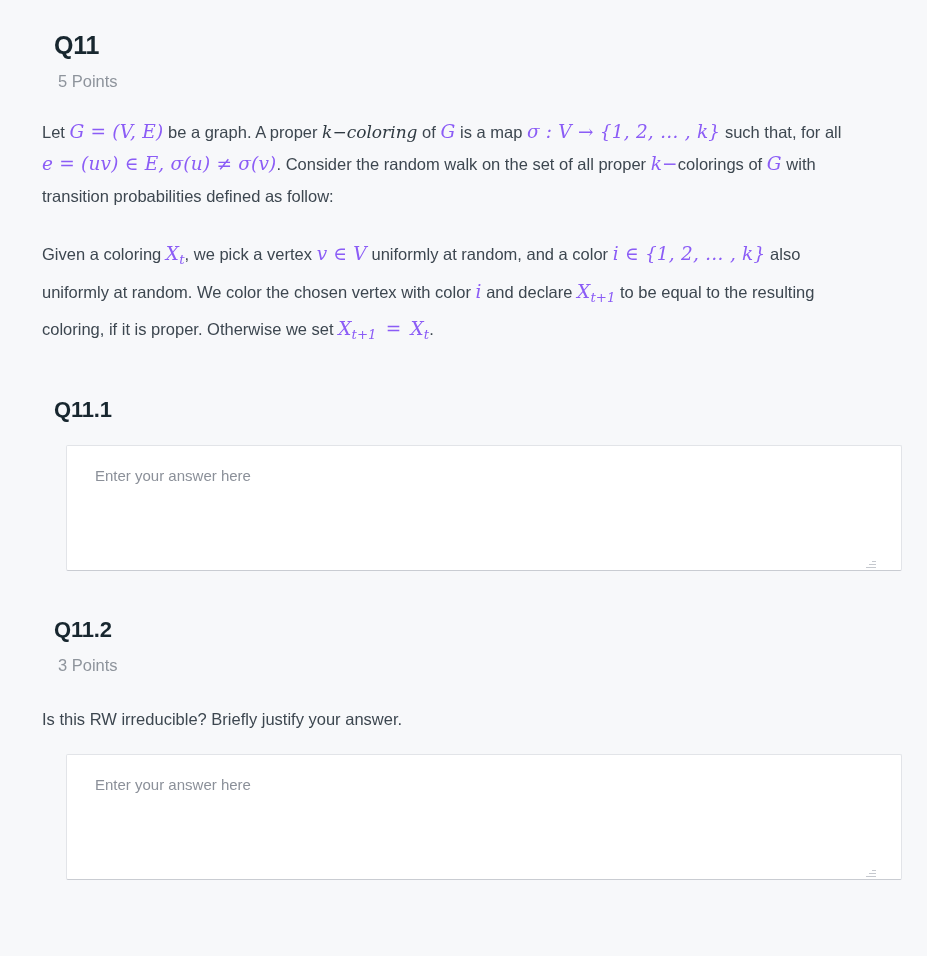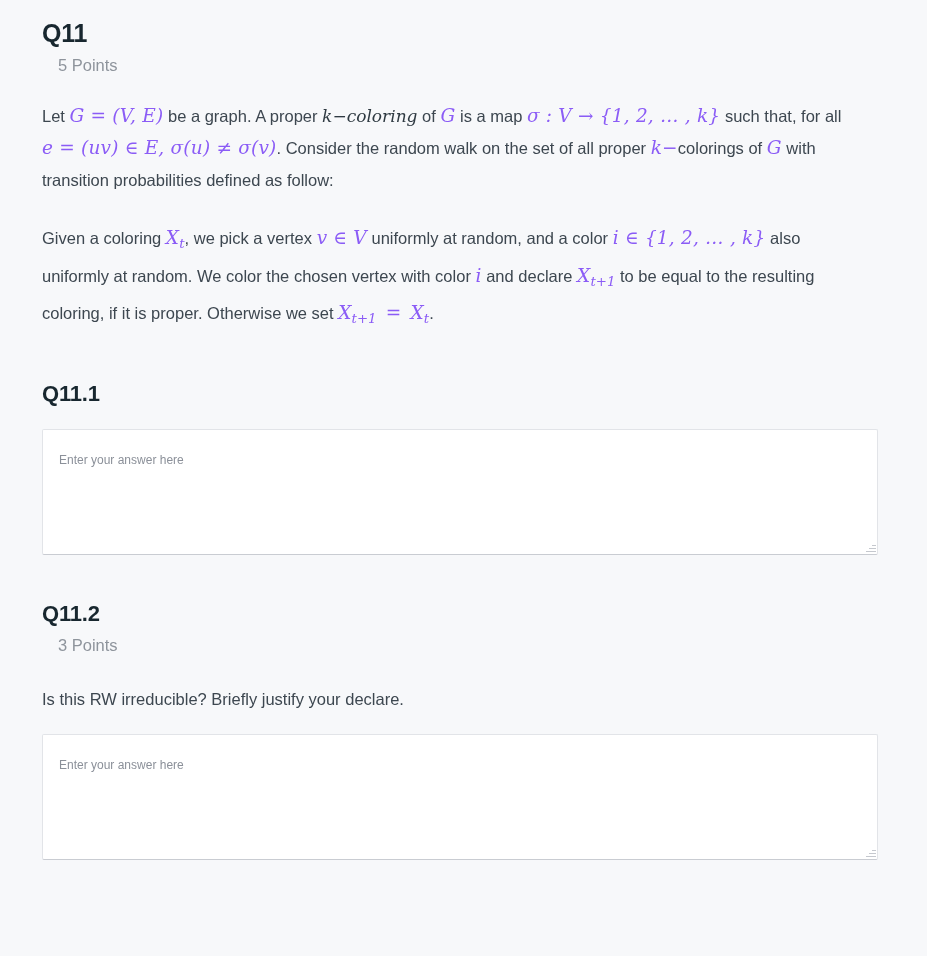--- a/index.html
+++ b/index.html
@@ -19,21 +19,21 @@
   .page {
     padding: 18px 48px 0 42px;
   }
 
   
   .q-title {
     font-size: 25px;
     font-weight: bold;
     color: #18272f;
     letter-spacing: -0.2px;
-    margin: 0;
+    margin: 12px;
     line-height: 1.2;
   }
   .q-points {
     font-size: 16.5px;
     color: #8e949c;
     margin: 8px 0 0 16px;
     line-height: 1.2;
     font-weight: normal;
   }
 
@@ -84,29 +84,30 @@
 
   
   .answer-wrap { margin-top: 22px; }
   .answer-box {
     width: 836px;
     height: 126px;
     background: #ffffff;
     border: 1px solid #e2e4e8;
     border-bottom-color: #c9ccd2;
     border-radius: 2px;
-    padding: 18px 16px;
+    padding: 18px 28px;
     font-family: "Liberation Sans", sans-serif;
-    font-size: 12px;
+    font-size: 15px;
     line-height: 24px;
     color: #3d4750;
     resize: none;
     display: block;
     outline: none;
     position: relative;
+    margin-left: 24px;
   }
   .answer-box::placeholder {
     color: #8b9099;
     opacity: 1;
   }
   .box-holder { position: relative; width: 836px; }
   .resize-grip {
     position: absolute;
     right: 2px;
     bottom: 2px;
@@ -149,21 +150,21 @@
             <i></i>
             <i></i>
           </span>
       </div>
     </div>
   </div>
 
   <div class="subq">
     <h2 class="q-title">Q11.2</h2>
     <p class="q-points">3 Points</p>
-    <p class="subq-prompt">Is this RW irreducible? Briefly justify your declare.</p>
+    <p class="subq-prompt">Is this RW irreducible? Briefly justify your answer.</p>
     <div class="answer-wrap">
       <div class="box-holder">
         <textarea class="answer-box" placeholder="Enter your answer here" style=""></textarea>
         <span class="resize-grip">
             <i></i>
             <i></i>
             <i></i>
           </span>
       </div>
     </div>

